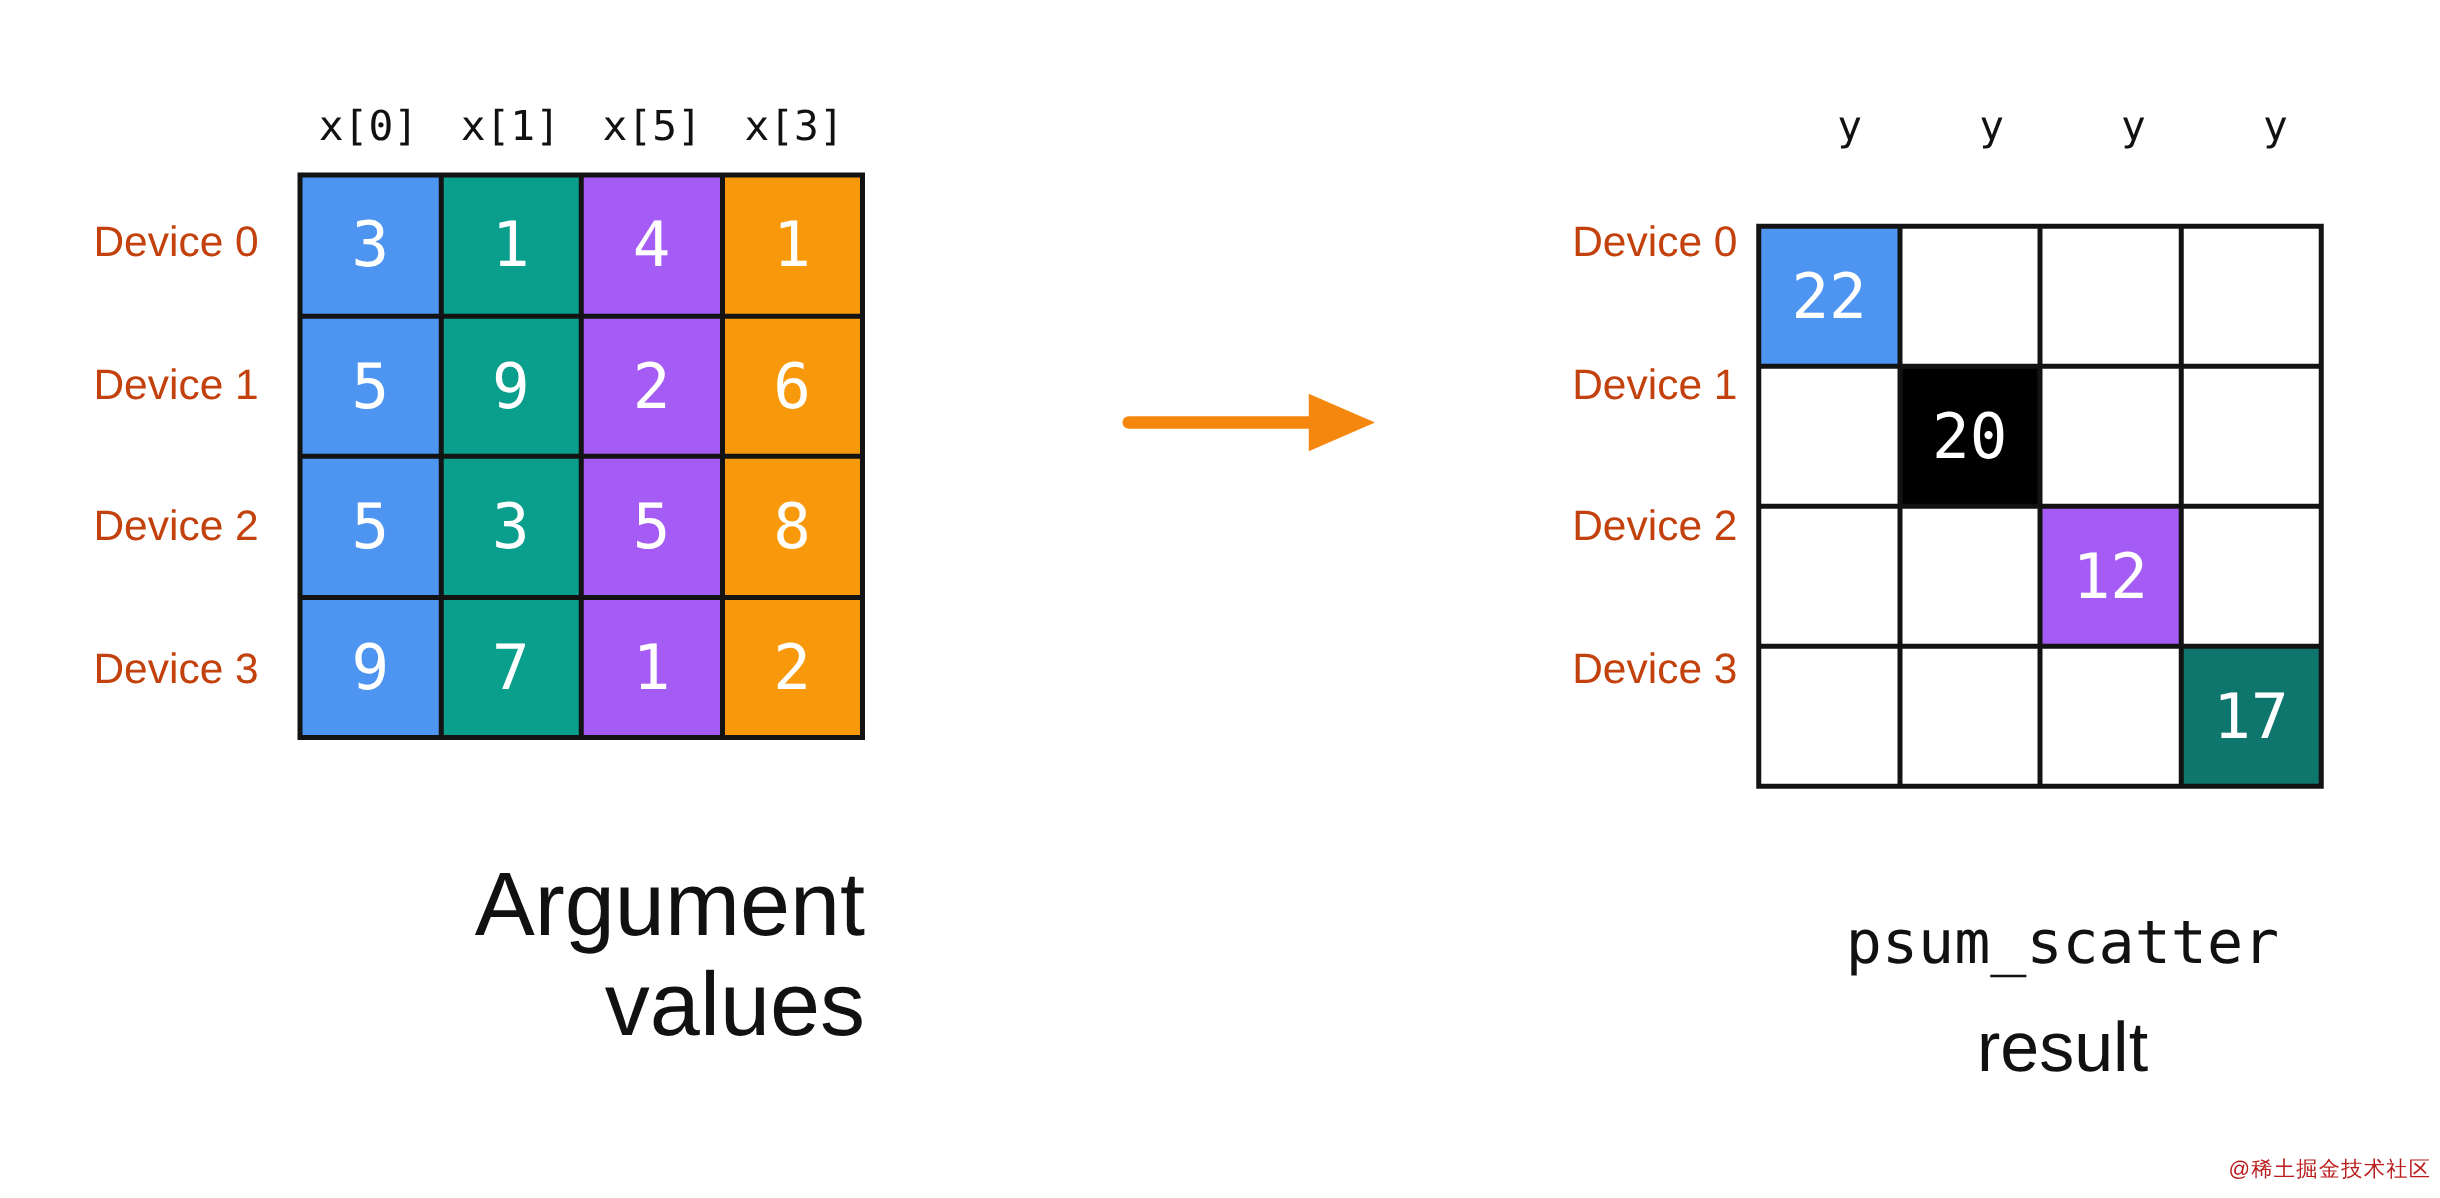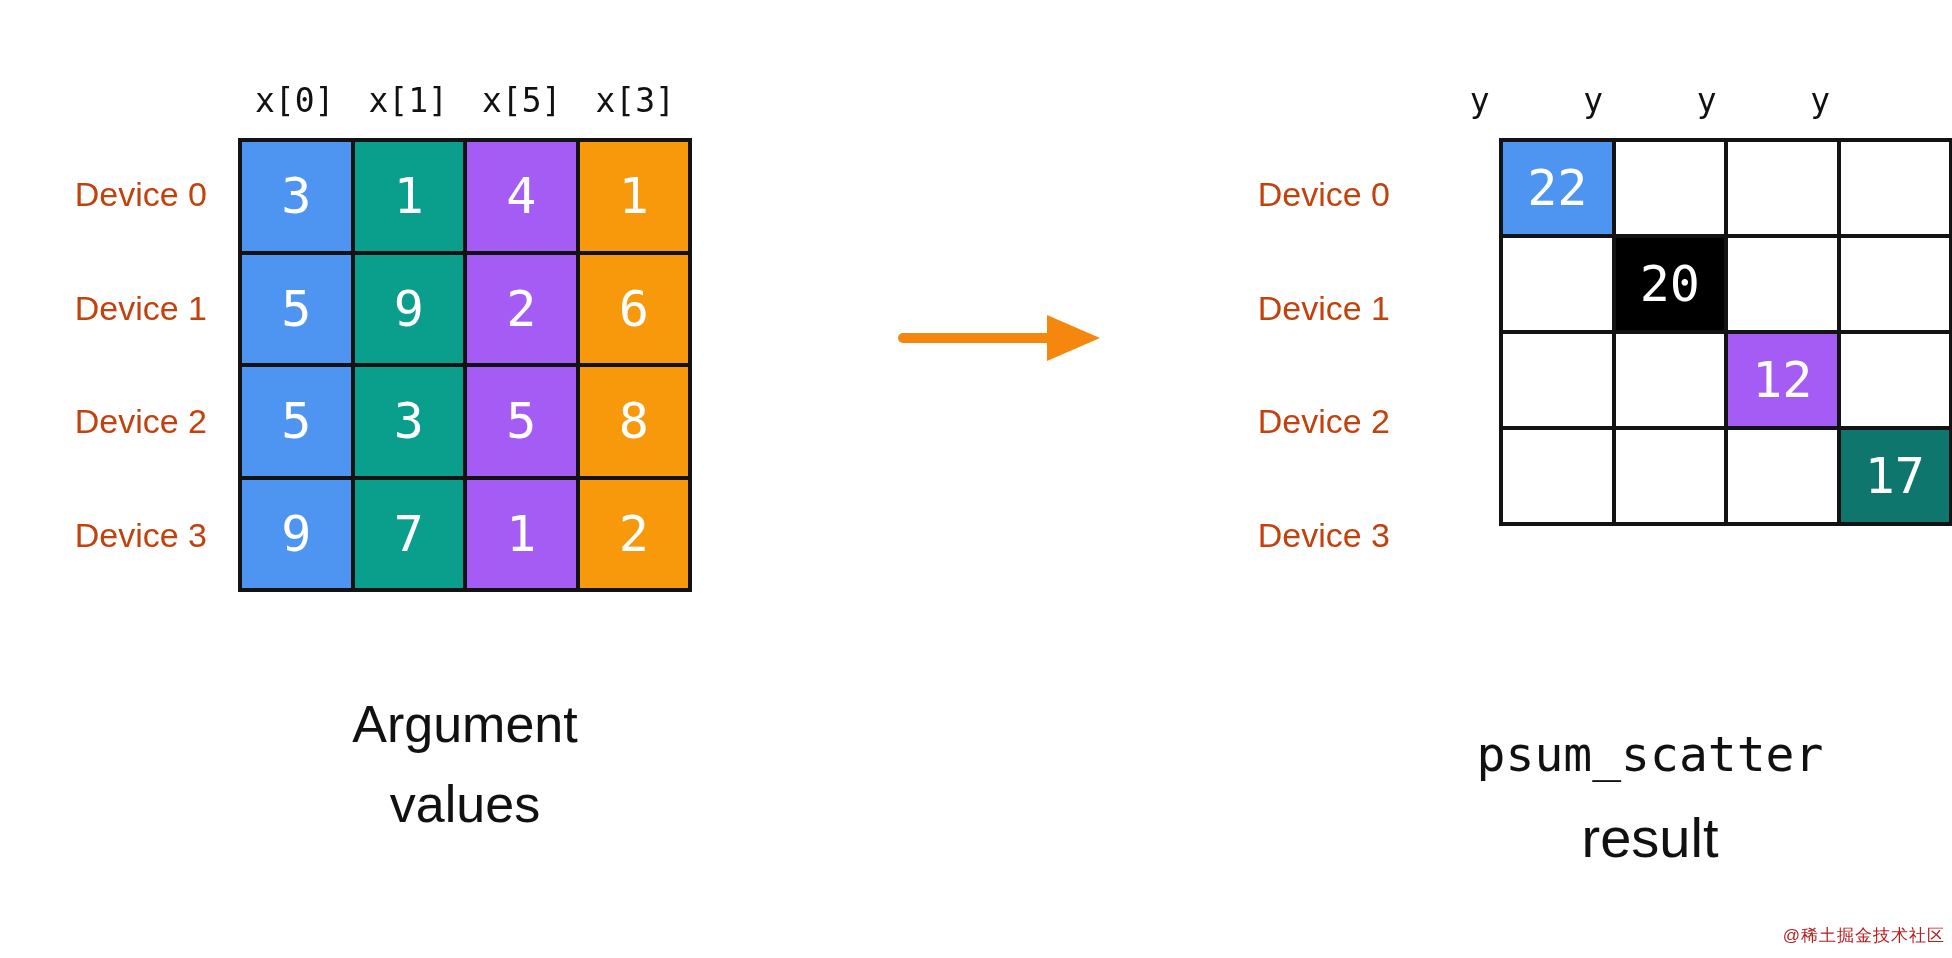--- a/index.html
+++ b/index.html
@@ -61,21 +61,21 @@
     color: #ffffff;
     overflow: hidden;
   }
   .caption {
     position: absolute;
     width: 454px;
     text-align: center;
     color: #111111;
   }
   .caption .line { display: block; }
-  #caption-left { left: 238px; top: 684px; font-size: 52px; line-height: 80px; }
+  #caption-left { left: 238px; top: 684px; font-size: 72px; line-height: 80px; text-align: right; }
   #caption-right { left: 1423px; top: 712px; }
   #caption-right .line1 {
     font-family: "DejaVu Sans Mono", monospace;
     font-size: 48px; line-height: 84px;
   }
   #caption-right .line2 { font-size: 56px; line-height: 84px; }
   .arrow-wrap { position: absolute; left: 895px; top: 312px; }
   .watermark {
     position: absolute;
     right: 7px;
@@ -137,21 +137,21 @@
       <div>y</div>
       <div>y</div>
       <div>y</div>
     </div>
   <div class="row-labels" id="right-row-labels" style="left:1185px; width:205px;">
       <div>Device 0</div>
       <div>Device 1</div>
       <div>Device 2</div>
       <div>Device 3</div>
     </div>
-  <div class="matrix" id="right-matrix" style="left:1499px; height:388px;">
+  <div class="matrix" id="right-matrix" style="left:1405px; height:452px;margin-top:41px;">
       <div class="cell" style="background: rgb(78, 148, 241);">22</div>
       <div class="cell" style="background: rgb(255, 255, 255);"></div>
       <div class="cell" style="background: rgb(255, 255, 255);"></div>
       <div class="cell" style="background: rgb(255, 255, 255);"></div>
       <div class="cell" style="background: rgb(255, 255, 255);"></div>
       <div class="cell" style="background: #000000;">20</div>
       <div class="cell" style="background: rgb(255, 255, 255);"></div>
       <div class="cell" style="background: rgb(255, 255, 255);"></div>
       <div class="cell" style="background: rgb(255, 255, 255);"></div>
       <div class="cell" style="background: rgb(255, 255, 255);"></div>

